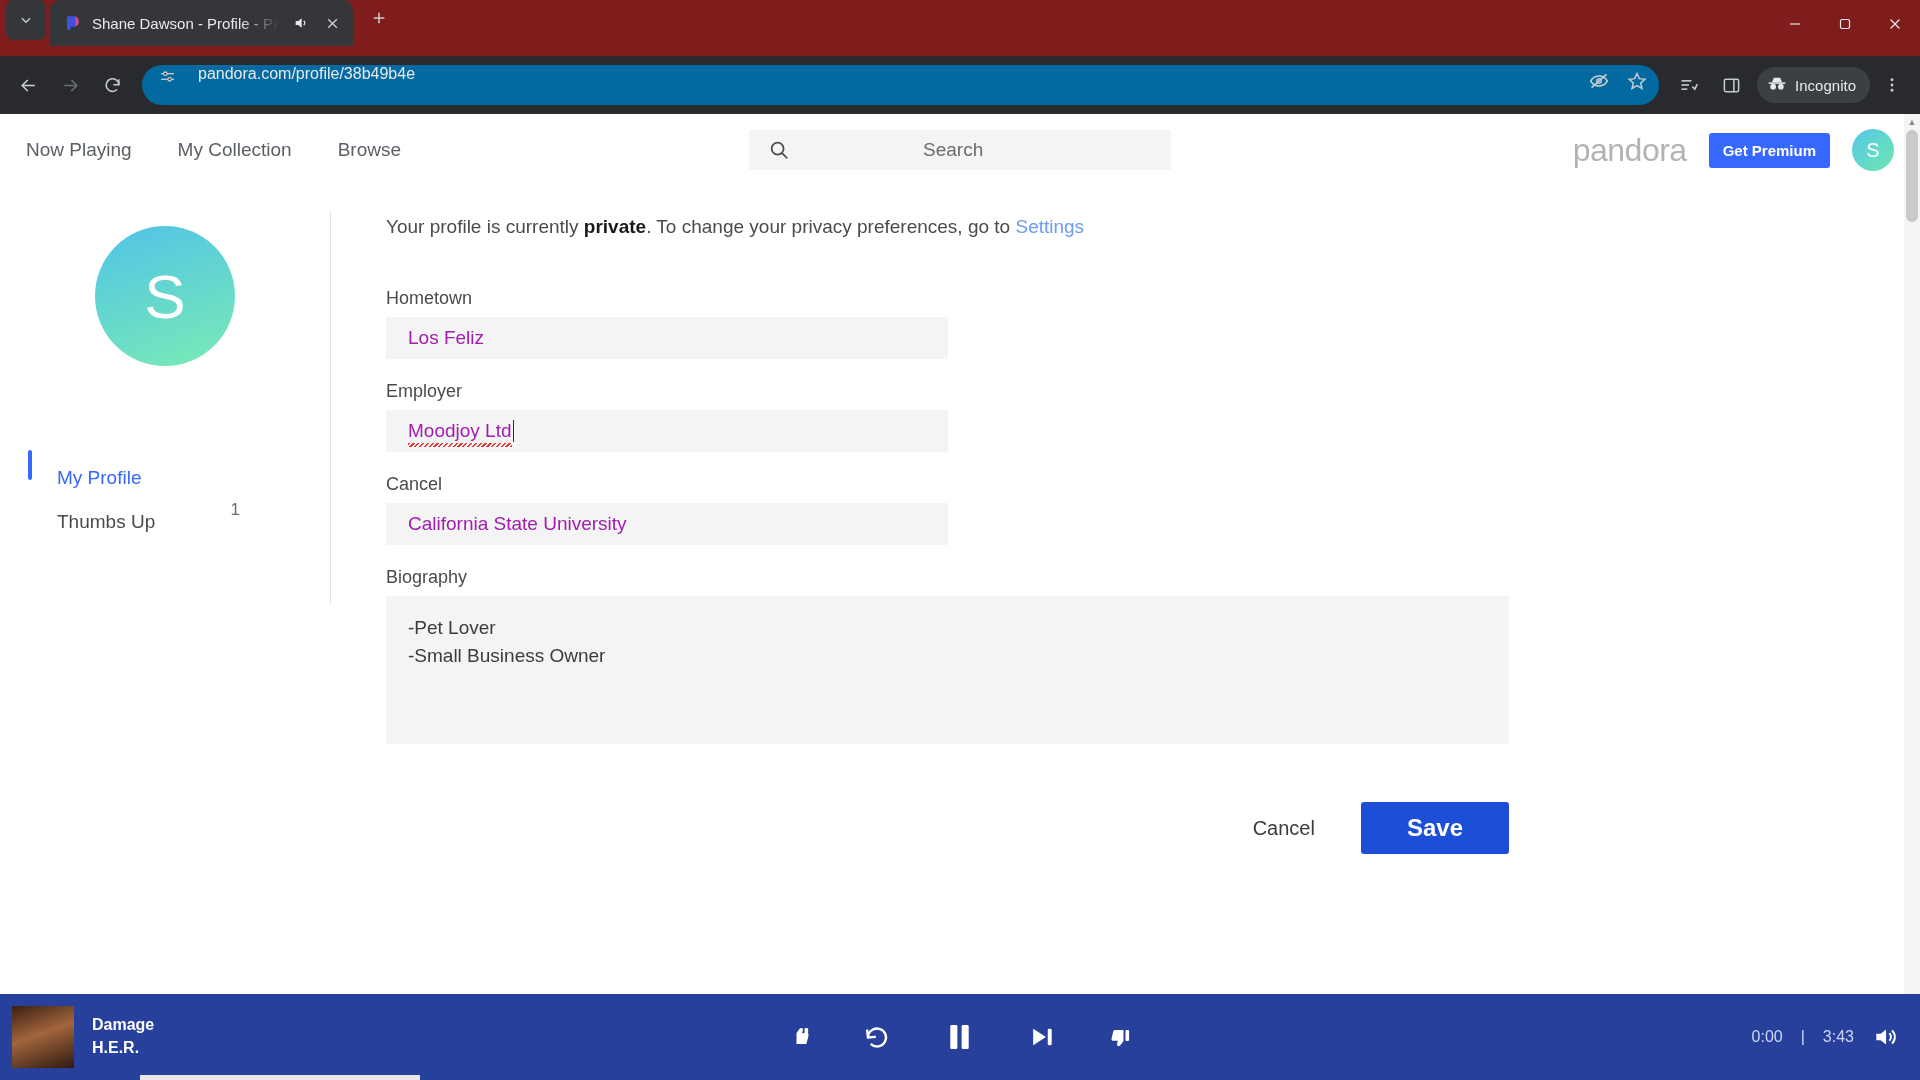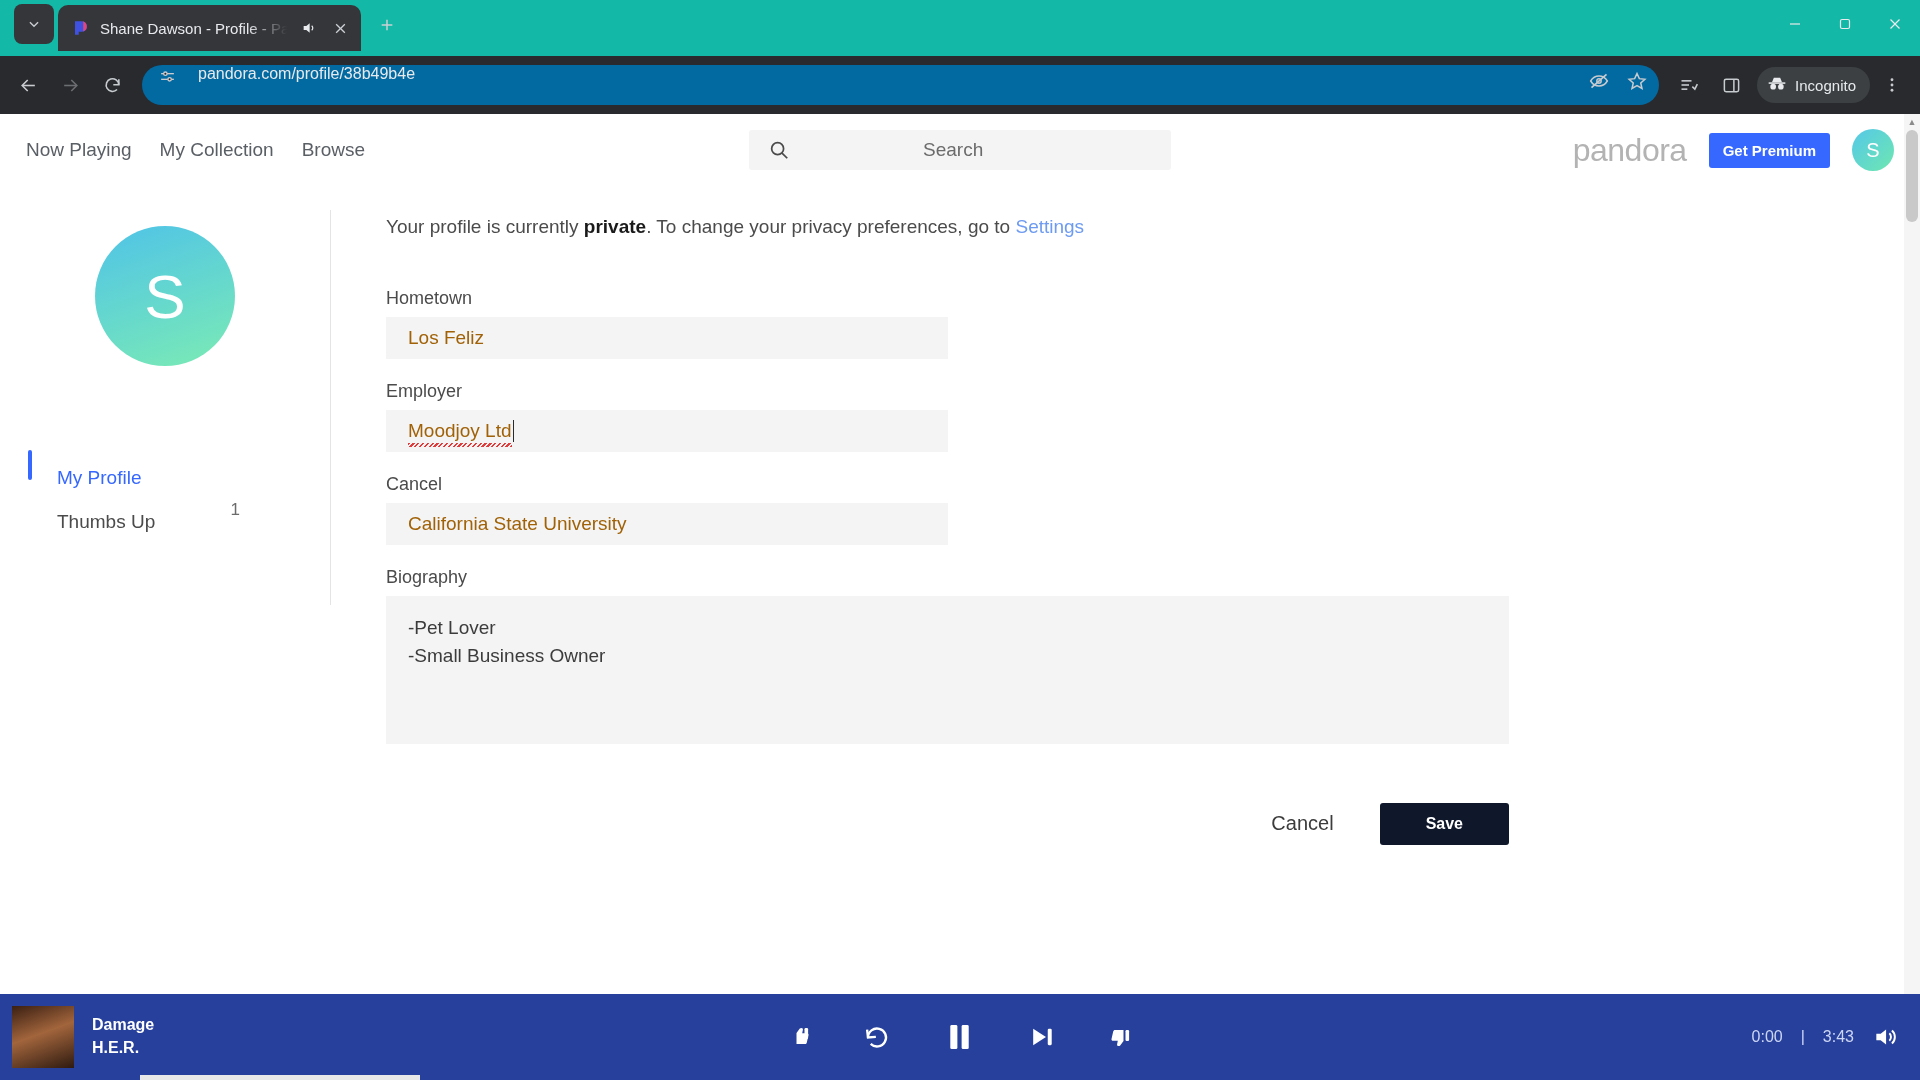--- a/index.html
+++ b/index.html
@@ -7,22 +7,22 @@
   body {
     font-family: "Liberation Sans", sans-serif;
     background: #ffffff;
     -webkit-font-smoothing: antialiased;
   }
 
   
   .browser { width: 1920px; height: 1080px; display: flex; flex-direction: column; background:#202124; }
 
   .tabstrip {
-    height: 56px; background: #14b8a6; display: flex; align-items: center;
-    padding-left: 14px; position: relative; flex: 0 0 56px;
+    height: 56px; background: #7f1d1d; display: flex; align-items: flex-start;
+    padding-left: 6px; position: relative; flex: 0 0 56px;
   }
   .tabsearch {
     width: 40px; height: 40px; margin-bottom: 8px; border-radius: 8px;
     background: #35363a; display:flex; align-items:center; justify-content:center;
     color:#c8ccd0; margin-right: 4px;
   }
   .tab {
     height: 46px; min-width: 300px; max-width: 340px; background:#35363a;
     border-radius: 10px 10px 0 0; display:flex; align-items:center;
     padding: 0 10px 0 14px; gap: 10px; position: relative;
@@ -61,21 +61,21 @@
     gap:8px; padding: 0 14px 0 10px; color:#e8eaed; font-size:15px; margin-left:4px;
   }
 
   
   .viewport { flex:1 1 auto; background:#fff; position:relative; overflow:hidden; }
 
   .pandora-header {
     height: 72px; background:#fff; display:flex; align-items:center;
     padding: 0 26px; position:relative;
   }
-  .nav-links { display:flex; align-items:center; gap:28px; }
+  .nav-links { display:flex; align-items:center; gap:46px; }
   .nav-links a { color:#5a5f66; font-size:19px; text-decoration:none; }
 
   .searchwrap {
     position:absolute; left:50%; transform:translateX(-50%);
     width: 422px; height:40px; background:#f4f4f4; border-radius:3px;
     display:flex; align-items:center; padding: 0 18px; gap: 16px;
   }
   .searchwrap .mag { width:24px;height:24px;color:#4a4a4a;display:flex;align-items:center;justify-content:center;}
   .searchwrap .ph { color:#6b6b6b; font-size:19px; margin-left: 116px; }
 
@@ -117,42 +117,42 @@
 
   .privacy-note { font-size:19px; color:#4b4b4b; margin-bottom: 50px; }
   .privacy-note b { color:#1a1a1a; }
   .privacy-note a { color:#6d9bf1; text-decoration:none; }
 
   .field { margin-bottom: 22px; position:relative; }
   .field label { display:block; font-size:18px; color:#4b4b4b; margin-bottom: 8px; }
   .field .input {
     width: 562px; height: 42px; background:#f4f4f4; border:none;
     display:flex; align-items:center; padding-left: 22px;
-    font-size:19px; color:#a16207; position:relative;
+    font-size:19px; color:#a21caf; position:relative;
   }
   .squiggle {
     position:absolute; left:22px; bottom:5px; height:4px; width:104px;
     background-image: repeating-linear-gradient(135deg, #e03131 0 1.6px, transparent 1.6px 3.4px);
     opacity:.95;
   }
   .caret { display:inline-block; width:1.5px; height:22px; background:#2b2b2b; margin-left:1px; }
 
   .mouse-cursor {
     position:absolute; left: 612px; top: 245px; width:16px; height:36px;
     pointer-events:none;
   }
 
   .bio .input-area {
     width: 1123px; height: 148px; background:#f4f4f4; padding: 18px 0 0 22px;
     font-size:19px; color:#3c3c3c; line-height:28px;
   }
 
   .actions { display:flex; justify-content:flex-end; width: 1123px; margin-top: 58px; gap: 32px; align-items:center; }
   .btn-cancel { background:none; border:none; font-size:20px; color:#3c3c3c; padding: 10px 14px; }
-  .btn-save { background:#0f172a; color:#fff; border:none; font-size:16px; font-weight:bold; padding: 12px 46px; border-radius:3px; }
+  .btn-save { background:#1d4ed8; color:#fff; border:none; font-size:24px; font-weight:bold; padding: 12px 46px; border-radius:3px; }
 
   
   .scrollbar { position:absolute; right:0; top:0; width:16px; height:100%; background:#f5f5f5; }
   .scrollbar .up, .scrollbar .down { height:16px; display:flex; align-items:center; justify-content:center; color:#8a8a8a; font-size:9px; }
   .scrollbar .thumb { position:absolute; top:16px; left:2px; width:12px; height:92px; background:#c9c9c9; border-radius:6px; }
 
   
   .player {
     position:absolute; left:0; bottom:0; width:100%; height:86px;
     background:#27409b; display:flex; align-items:center; color:#fff;

